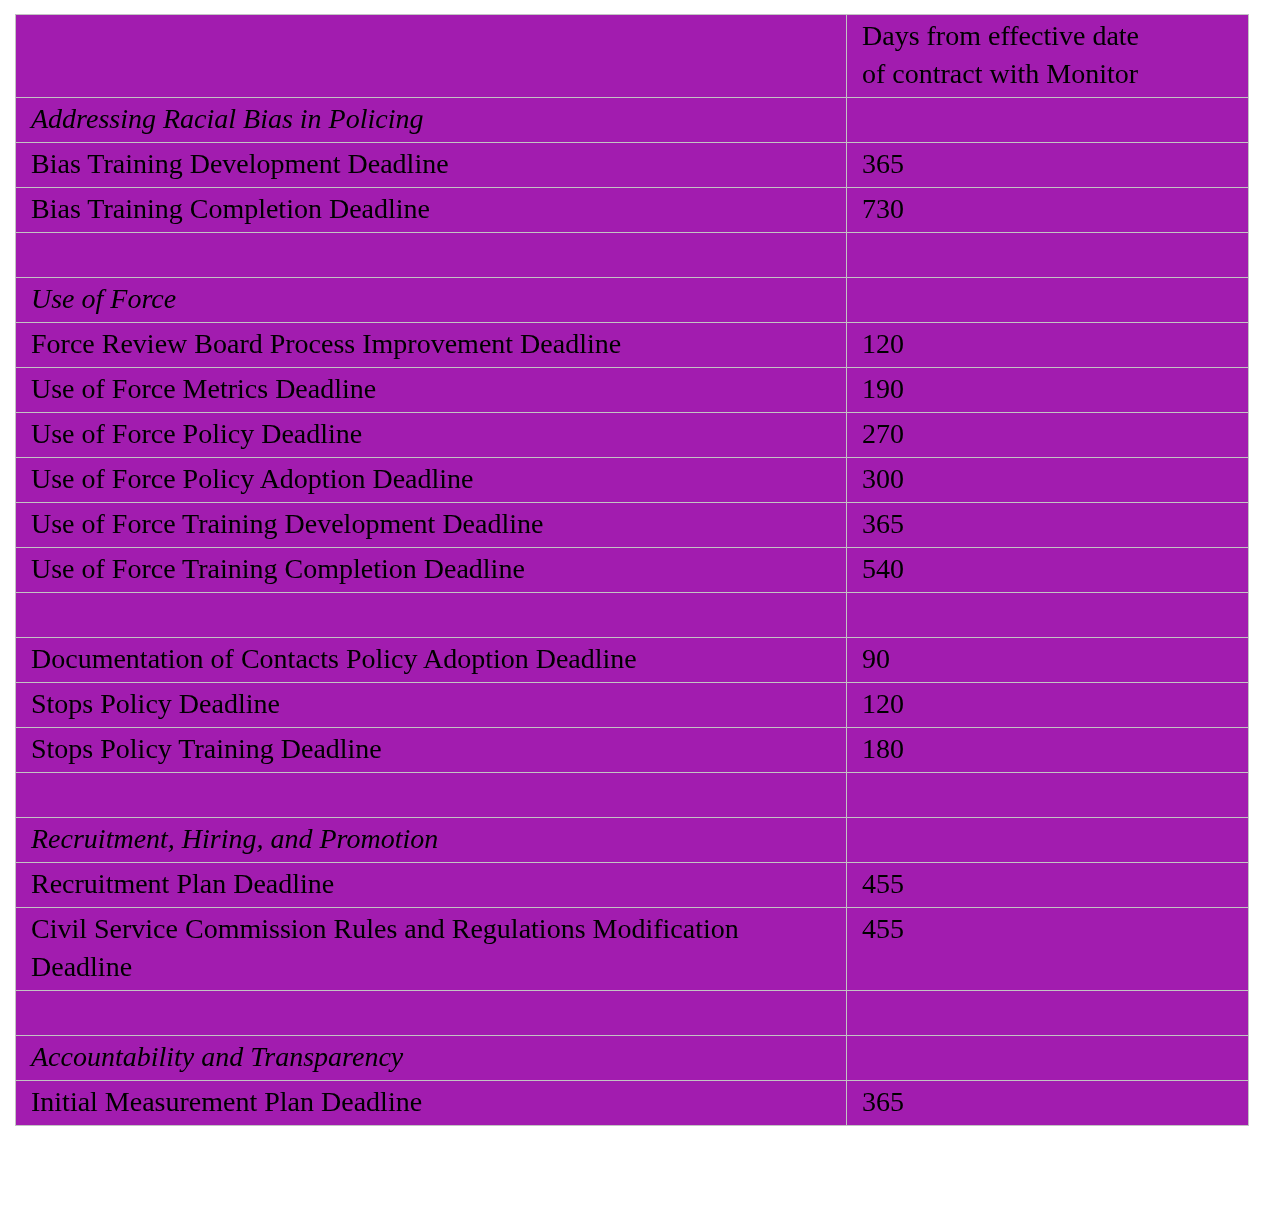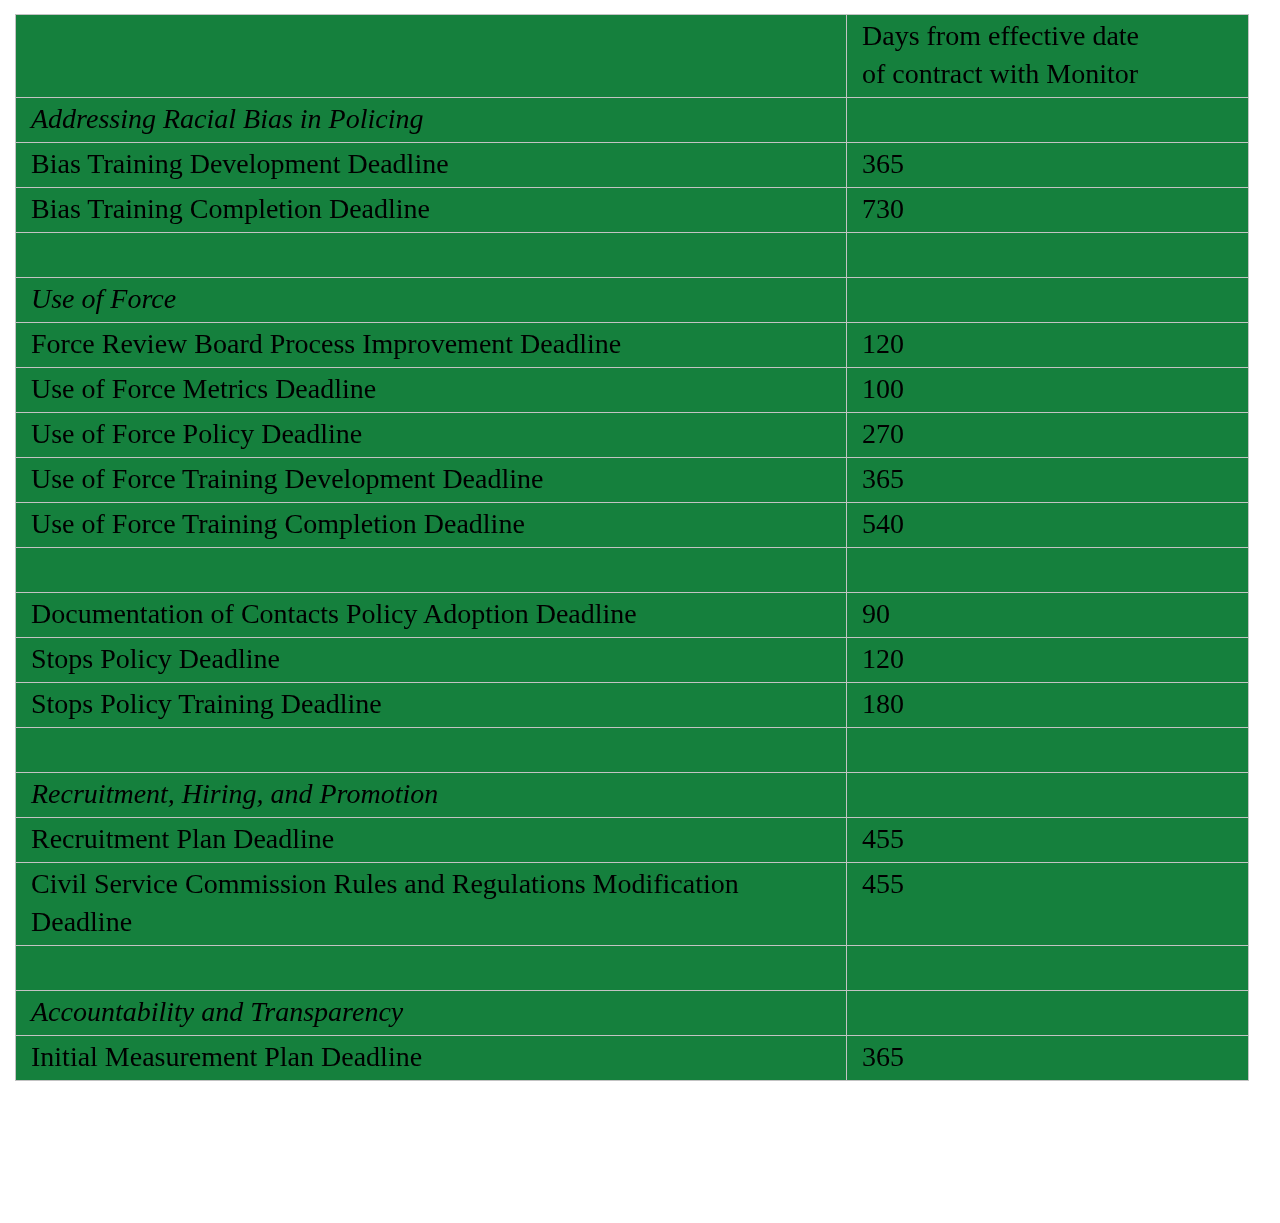--- a/index.html
+++ b/index.html
@@ -29,21 +29,21 @@
   table.deadline-table col.col-item { width: 831px; }
   table.deadline-table col.col-days { width: 402px; }
 
   table.deadline-table td {
     border: 1px solid #c3c3c3;
     padding: 2px 15px 4px 15px;
     font-size: 28px;
     line-height: 38px;
     vertical-align: top;
     color: #000000;
-    background: #15803d;
+    background: #a21caf;
   }
   td.header-cell {
     font-size: 28px;
     line-height: 38px;
     padding-top: 2px;
     padding-bottom: 4px;
   }
   td.section-cell {
     font-style: italic;
   }
@@ -94,25 +94,29 @@
         <tr class="row-min">
           <td class="section-cell">Use of Force</td>
           <td class="days-cell"></td>
         </tr>
         <tr class="row-min">
           <td>Force Review Board Process Improvement Deadline</td>
           <td class="days-cell">120</td>
         </tr>
         <tr class="row-min">
           <td>Use of Force Metrics Deadline</td>
-          <td class="days-cell">100</td>
+          <td class="days-cell">190</td>
         </tr>
         <tr class="row-min">
           <td>Use of Force Policy Deadline</td>
           <td class="days-cell">270</td>
+        </tr>
+        <tr class="row-min">
+          <td>Use of Force Policy Adoption Deadline</td>
+          <td class="days-cell">300</td>
         </tr>
         <tr class="row-min">
           <td>Use of Force Training Development Deadline</td>
           <td class="days-cell">365</td>
         </tr>
         <tr class="row-min">
           <td>Use of Force Training Completion Deadline</td>
           <td class="days-cell">540</td>
         </tr>
         <tr class="row-min">

